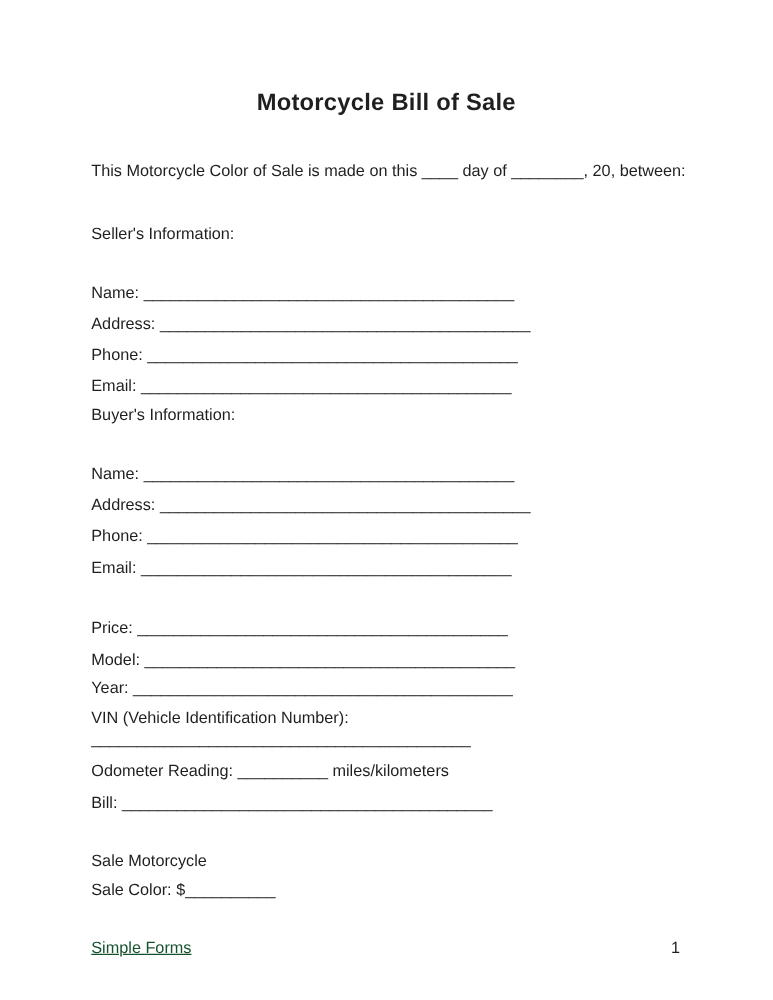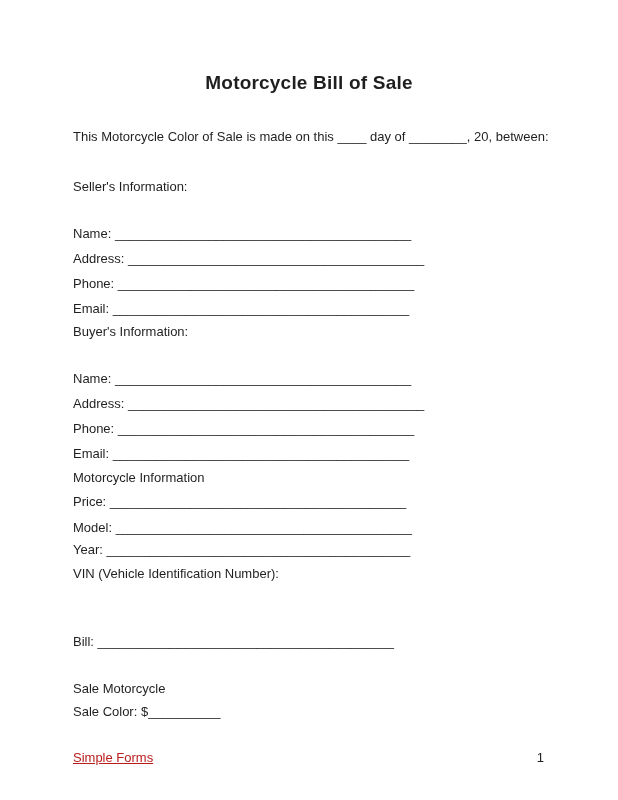--- a/index.html
+++ b/index.html
@@ -19,21 +19,21 @@
     position:absolute;
     left:0; width:100%;
     text-align:center;
     font-size:19px;
     font-weight:bold;
     letter-spacing:0.2px;
   }
   .footer-link {
     position:absolute;
     left:73px;
-    color:#b91c1c;
+    color:#14532d;
     text-decoration:underline;
     cursor:pointer;
   }
   .page-num { position:absolute; right:74px; text-align:right; }
 </style>
 </head>
 <body>
 
 <div class="page">
 
@@ -46,25 +46,26 @@
   <div class="t" style="top:251px">Address: _________________________________________</div>
   <div class="t" style="top:276px">Phone: _________________________________________</div>
   <div class="t" style="top:301px">Email: _________________________________________</div>
 
   <div class="t" style="top:324px">Buyer's Information:</div>
   <div class="t" style="top:371px">Name: _________________________________________</div>
   <div class="t" style="top:396px">Address: _________________________________________</div>
   <div class="t" style="top:421px">Phone: _________________________________________</div>
   <div class="t" style="top:446px">Email: _________________________________________</div>
 
-  <div class="t" style="top:470px">Motorcycle Information</div>
   <div class="t" style="top:494px">Price: _________________________________________</div>
   <div class="t" style="top:520px">Model: _________________________________________</div>
   <div class="t" style="top:542px">Year: __________________________________________</div>
   <div class="t" style="top:566px">VIN (Vehicle Identification Number):</div>
+  <div class="t" style="top:583px">__________________________________________</div>
+  <div class="t" style="top:609px">Odometer Reading: __________ miles/kilometers</div>
   <div class="t" style="top:634px">Bill: _________________________________________</div>
 
   <div class="t" style="top:681px">Sale Motorcycle</div>
   <div class="t" style="top:704px">Sale Color: $__________</div>
 
   <div class="footer-link" style="top:750px">Simple Forms</div>
   <div class="page-num" style="top:750px">1</div>
 
 </div>
 

